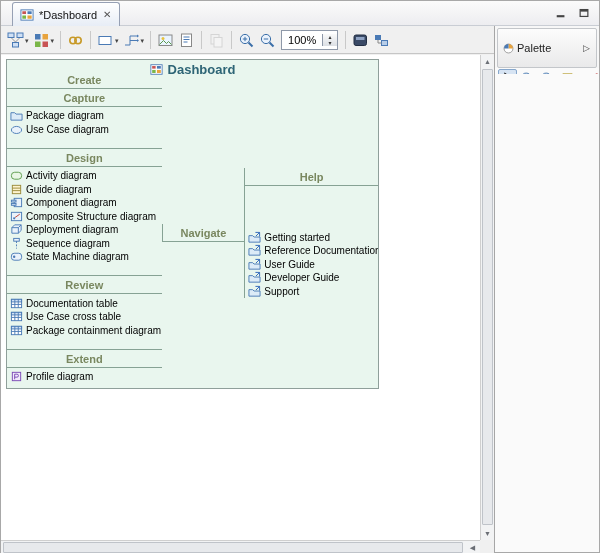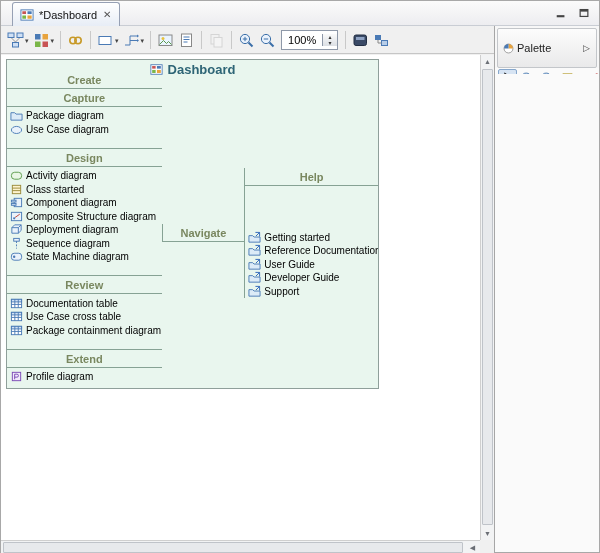--- a/index.html
+++ b/index.html
@@ -319,21 +319,21 @@
             <div class="ditem">
               <svg width="13" height="13">
                   <use href="#i-activity"></use>
                 </svg>
               <span>Activity diagram</span>
             </div>
             <div class="ditem">
               <svg width="13" height="13">
                   <use href="#i-class"></use>
                 </svg>
-              <span>Class started</span>
+              <span>Guide diagram</span>
             </div>
             <div class="ditem">
               <svg width="13" height="13">
                   <use href="#i-component"></use>
                 </svg>
               <span>Component diagram</span>
             </div>
             <div class="ditem">
               <svg width="13" height="13">
                   <use href="#i-composite"></use>

